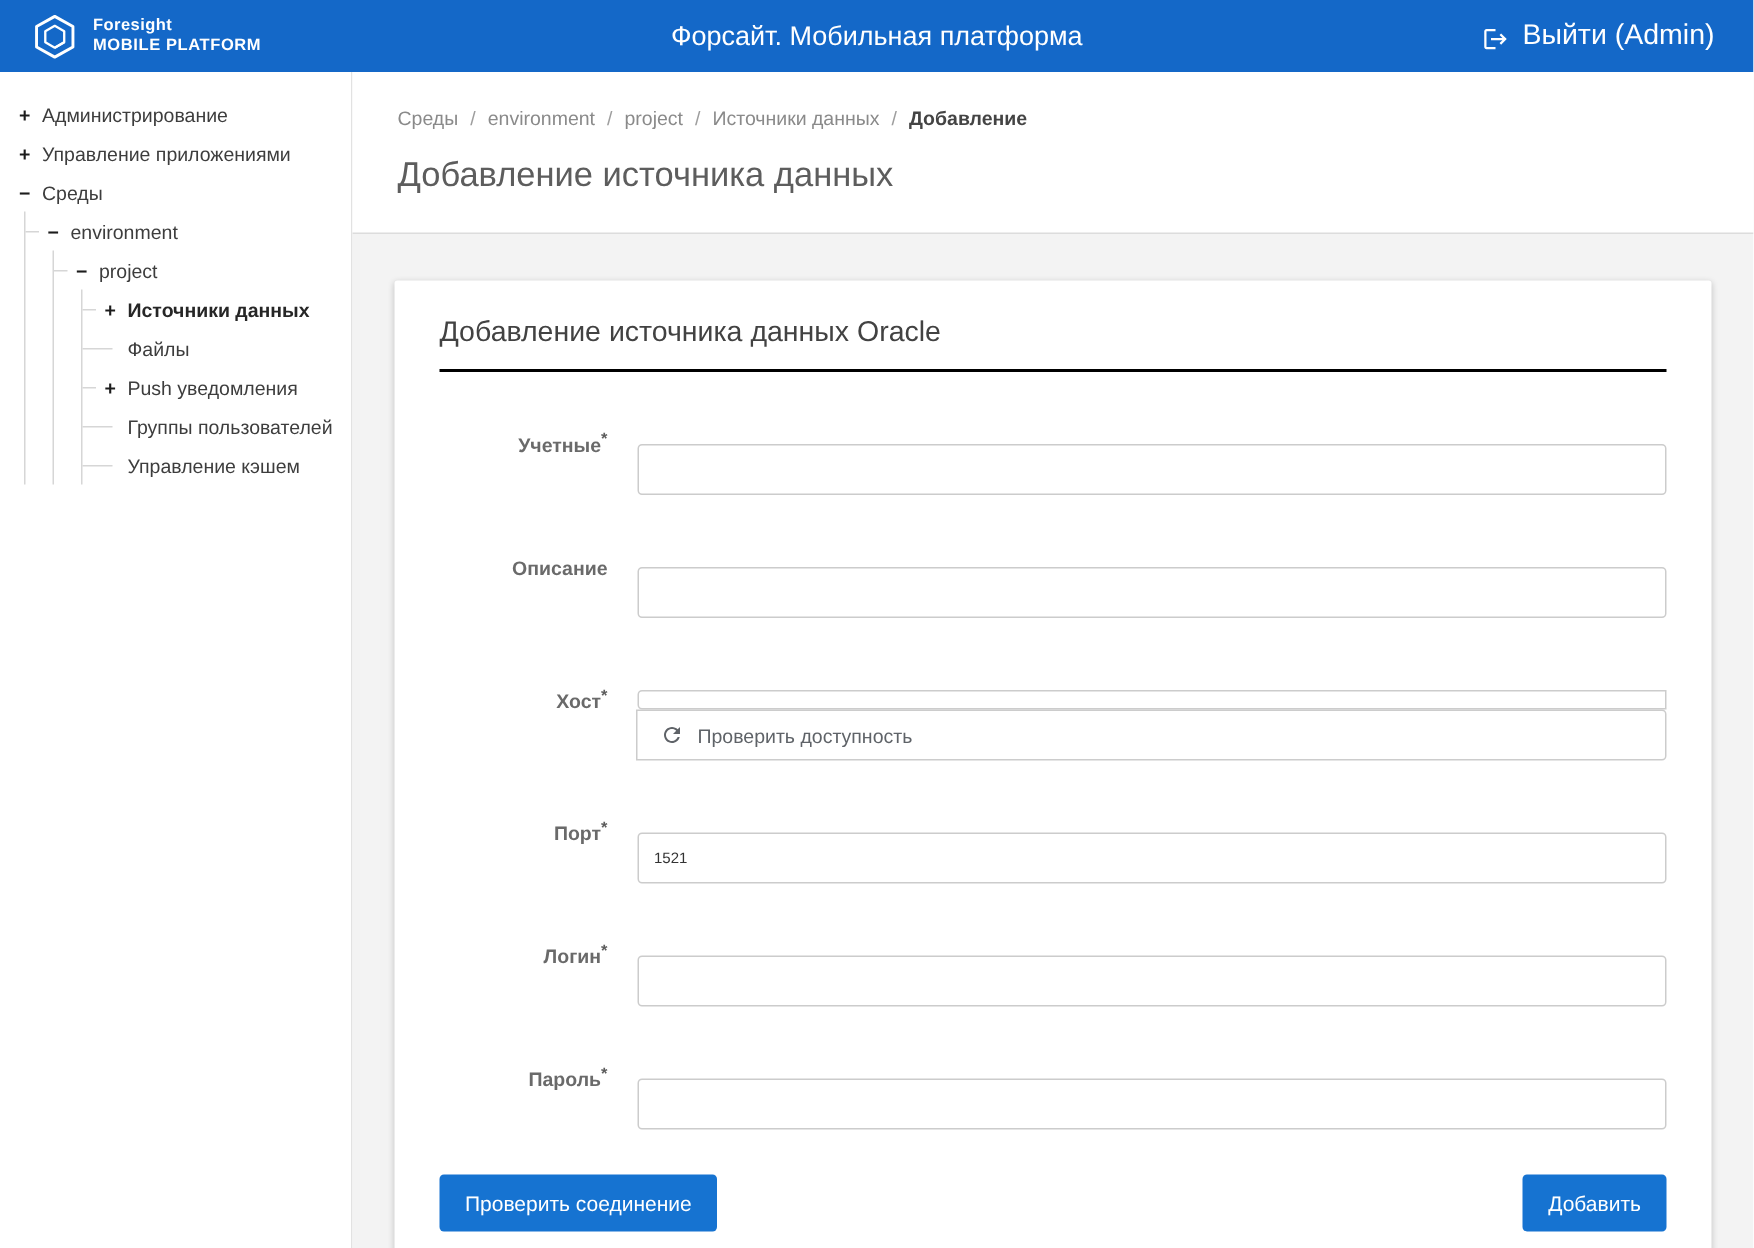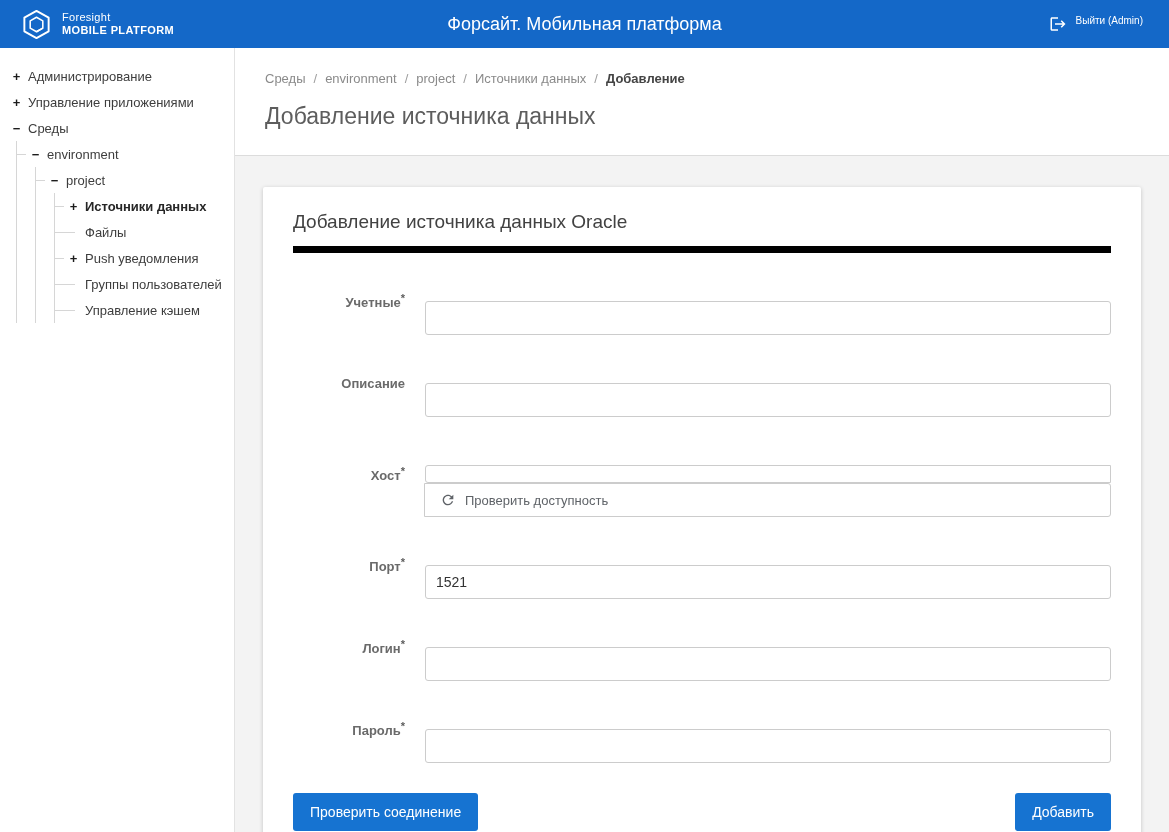--- a/index.html
+++ b/index.html
@@ -11,29 +11,29 @@
   }
   .app { width:1169px; height:832px; display:flex; flex-direction:column; }
 
   
   .header {
     height:48px; flex:none; background:#1468c8; color:#fff;
     display:flex; align-items:center; padding:0 20px; position:relative;
   }
   .logo { display:flex; align-items:center; gap:9px; }
   .logo-text { line-height:1.15; }
-  .logo-line1 { font-size:11px; font-weight:400; letter-spacing:.3px; }
+  .logo-line1 { font-size:11px; font-weight:700; letter-spacing:.3px; }
   .logo-line2 { font-size:11px; font-weight:700; letter-spacing:.4px; }
   .header-title {
     position:absolute; left:50%; transform:translateX(-50%);
     font-size:18px; font-weight:400;
   }
   .logout {
-    margin-left:auto; display:flex; align-items:flex-start; gap:9px;
-    font-size:10px; cursor:pointer; background:none; border:none; color:#fff;
+    margin-left:auto; display:flex; align-items:flex-end; gap:9px;
+    font-size:19px; cursor:pointer; background:none; border:none; color:#fff;
     font-family:inherit;
   }
 
   
   .content { flex:1; display:flex; min-height:0; }
 
   
   .sidebar {
     width:235px; flex:none; background:#fff; border-right:1px solid #e2e2e2;
     overflow:hidden;
@@ -60,35 +60,35 @@
 
   .main-body { flex:1; padding:31px 28px; overflow:hidden; }
   .card {
     background:#fff; border-radius:2px;
     box-shadow:0 1px 4px rgba(0,0,0,.2);
     padding:24px 30px 40px 30px;
     min-height:590px;
   }
   .section-title {
     font-size:19px; font-weight:400; color:#424242;
-    margin:0; padding-bottom:13px; border-bottom:7px solid #000000;
+    margin:0; padding-bottom:13px; border-bottom:2px solid #000000;
   }
   .section-title.second { margin-top:34px; }
 
   .form-row { display:flex; align-items:center; margin-top:16px; }
   .form-row.top-align { align-items:flex-start; }
   .flabel {
     width:112px; flex:none; padding-right:0; text-align:right;
     font-size:13px; font-weight:700; color:#6a6a6a; line-height:1.45;
   }
   .flabel .req { font-size:11px; color:#5d5d5d; }
   .fctrl { flex:1; min-width:0; margin-left:20px; }
   input.txt {
     width:100%; height:34px; border:1px solid #ccc; border-radius:3px;
-    padding:0 10px; font-size:14px; color:#333; background:#fff;
+    padding:0 10px; font-size:10px; color:#333; background:#fff;
     font-family:inherit; outline:none;margin-top:32px;
   }
   .host-group { display:flex;flex-direction:column; }
   .host-group input.txt { flex:1; border-radius:3px 0 0 3px; }
   .btn-check {
     margin-left:-1px; flex:none; height:34px; padding:0 15px;
     background:#fff; border:1px solid #ccc; border-radius:0 3px 3px 0;
     display:flex; align-items:center; gap:9px;
     font-size:13px; color:#5f6368; cursor:pointer; font-family:inherit;
   }

